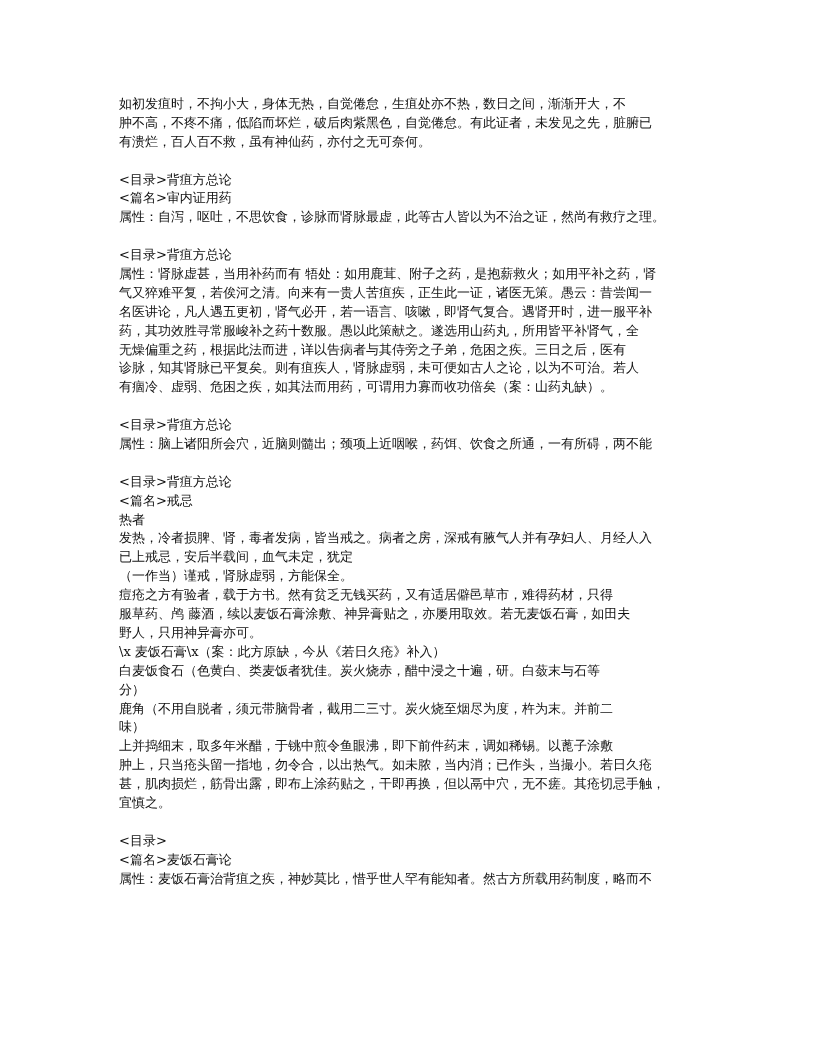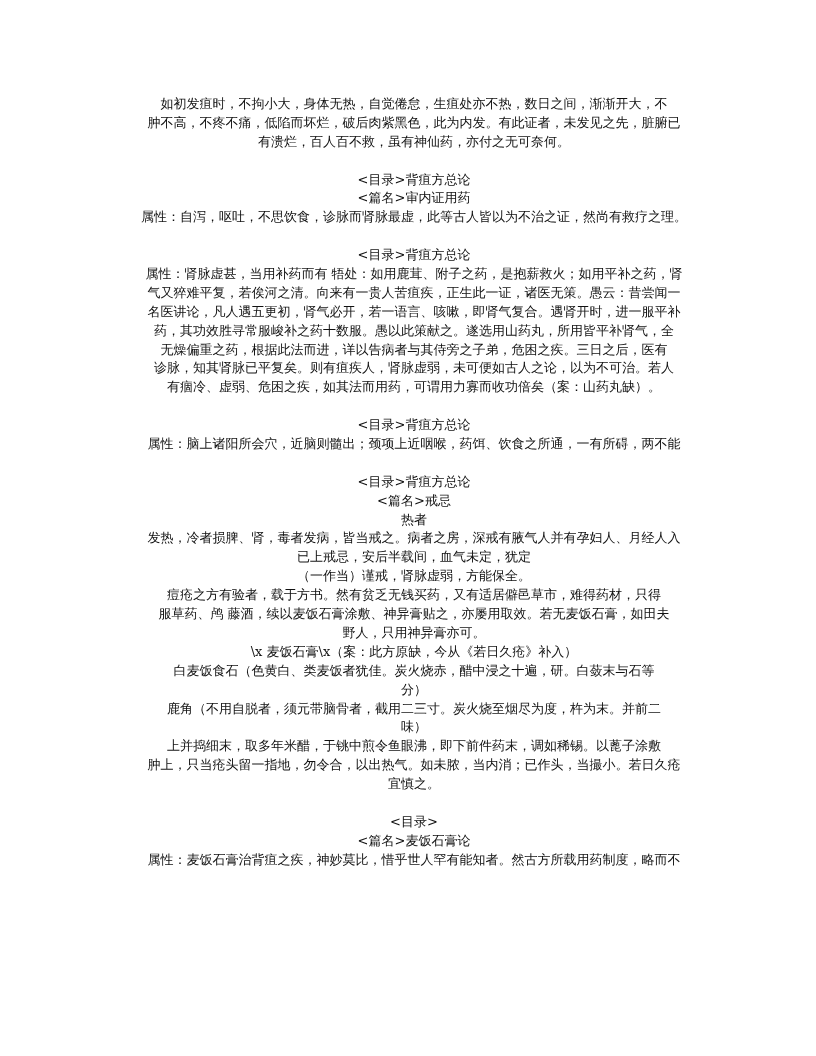--- a/index.html
+++ b/index.html
@@ -6,32 +6,31 @@
   body { width: 816px; height: 1056px; position: relative; overflow: hidden; }
   .page {
     position: absolute;
     left: 119px;
     top: 95px;
     width: 590px;
     font-family: "DejaVu Serif", "Liberation Serif", serif;
     font-size: 13px;
     line-height: 18.9px;
     color: #111111;
-    text-align: center;
   }
   .line { white-space: nowrap; height: 18.9px; }
   .blank { height: 18.9px; }
 </style>
 </head>
 <body>
 
 <div class="page">
   <div>
     <div class="line">如初发疽时，不拘小大，身体无热，自觉倦怠，生疽处亦不热，数日之间，渐渐开大，不</div>
-    <div class="line">肿不高，不疼不痛，低陷而坏烂，破后肉紫黑色，此为内发。有此证者，未发见之先，脏腑已</div>
+    <div class="line">肿不高，不疼不痛，低陷而坏烂，破后肉紫黑色，自觉倦怠。有此证者，未发见之先，脏腑已</div>
     <div class="line">有溃烂，百人百不救，虽有神仙药，亦付之无可奈何。</div>
   </div>
   <div class="blank"></div>
 
   <div>
     <div class="line">&lt;目录&gt;背疽方总论</div>
     <div class="line">&lt;篇名&gt;审内证用药</div>
     <div class="line">属性：自泻，呕吐，不思饮食，诊脉而肾脉最虚，此等古人皆以为不治之证，然尚有救疗之理。</div>
   </div>
   <div class="blank"></div>
@@ -64,20 +63,21 @@
     <div class="line">痘疮之方有验者，载于方书。然有贫乏无钱买药，又有适居僻邑草市，难得药材，只得</div>
     <div class="line">服草药、鸬 藤酒，续以麦饭石膏涂敷、神异膏贴之，亦屡用取效。若无麦饭石膏，如田夫</div>
     <div class="line">野人，只用神异膏亦可。</div>
     <div class="line">\x 麦饭石膏\x（案：此方原缺，今从《若日久疮》补入）</div>
     <div class="line">白麦饭食石（色黄白、类麦饭者犹佳。炭火烧赤，醋中浸之十遍，研。白蔹末与石等</div>
     <div class="line">分）</div>
     <div class="line">鹿角（不用自脱者，须元带脑骨者，截用二三寸。炭火烧至烟尽为度，杵为末。并前二</div>
     <div class="line">味）</div>
     <div class="line">上并捣细末，取多年米醋，于铫中煎令鱼眼沸，即下前件药末，调如稀锡。以蓖子涂敷</div>
     <div class="line">肿上，只当疮头留一指地，勿令合，以出热气。如未脓，当内消；已作头，当撮小。若日久疮</div>
+    <div class="line">甚，肌肉损烂，筋骨出露，即布上涂药贴之，干即再换，但以鬲中穴，无不瘥。其疮切忌手触，</div>
     <div class="line">宜慎之。</div>
   </div>
   <div class="blank"></div>
 
   <div>
     <div class="line">&lt;目录&gt;</div>
     <div class="line">&lt;篇名&gt;麦饭石膏论</div>
     <div class="line">属性：麦饭石膏治背疽之疾，神妙莫比，惜乎世人罕有能知者。然古方所载用药制度，略而不</div>
   </div>
 </div>

